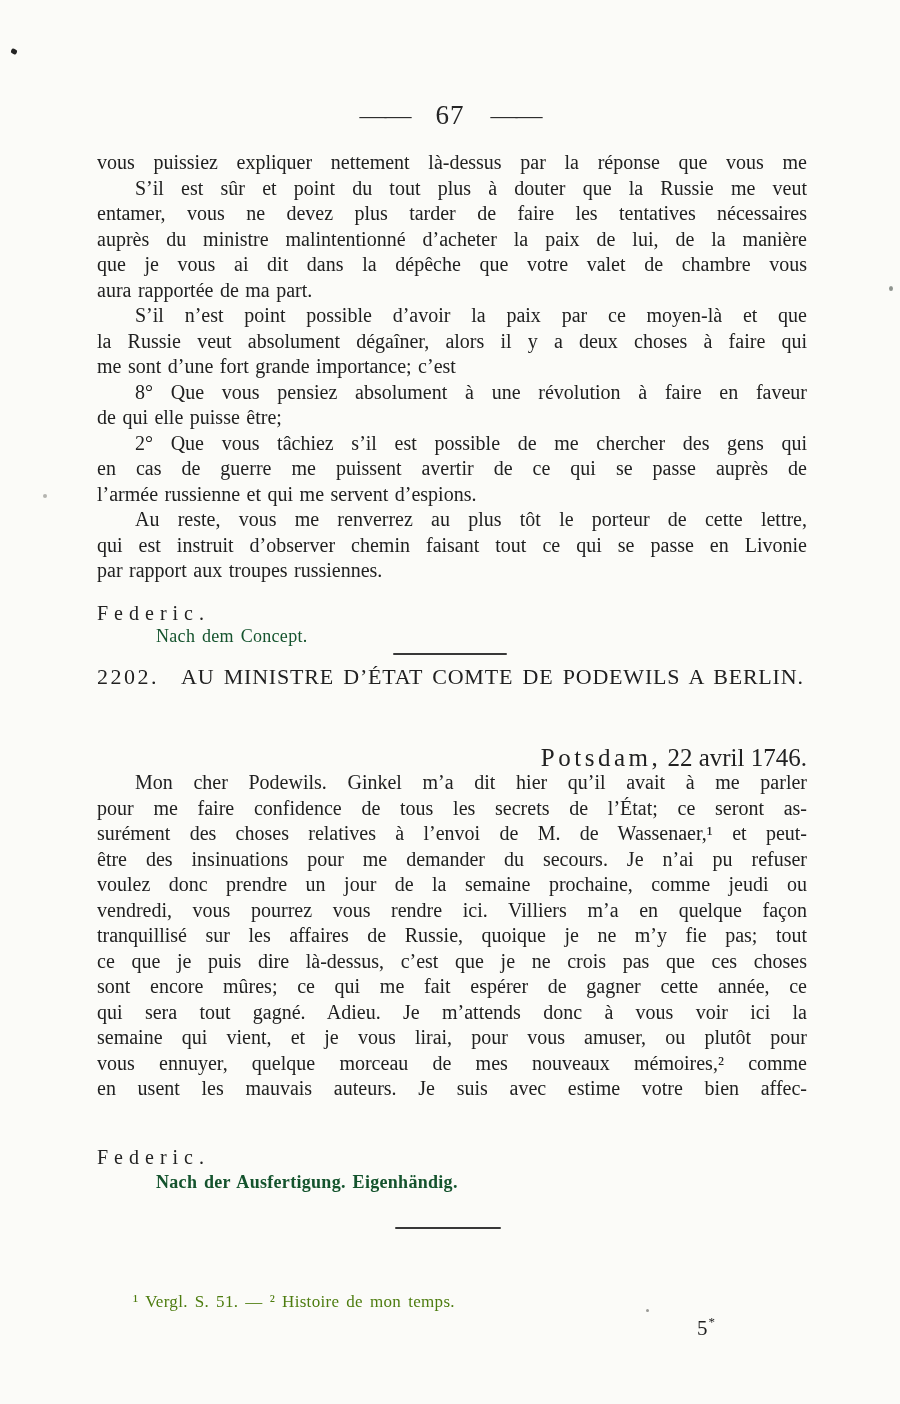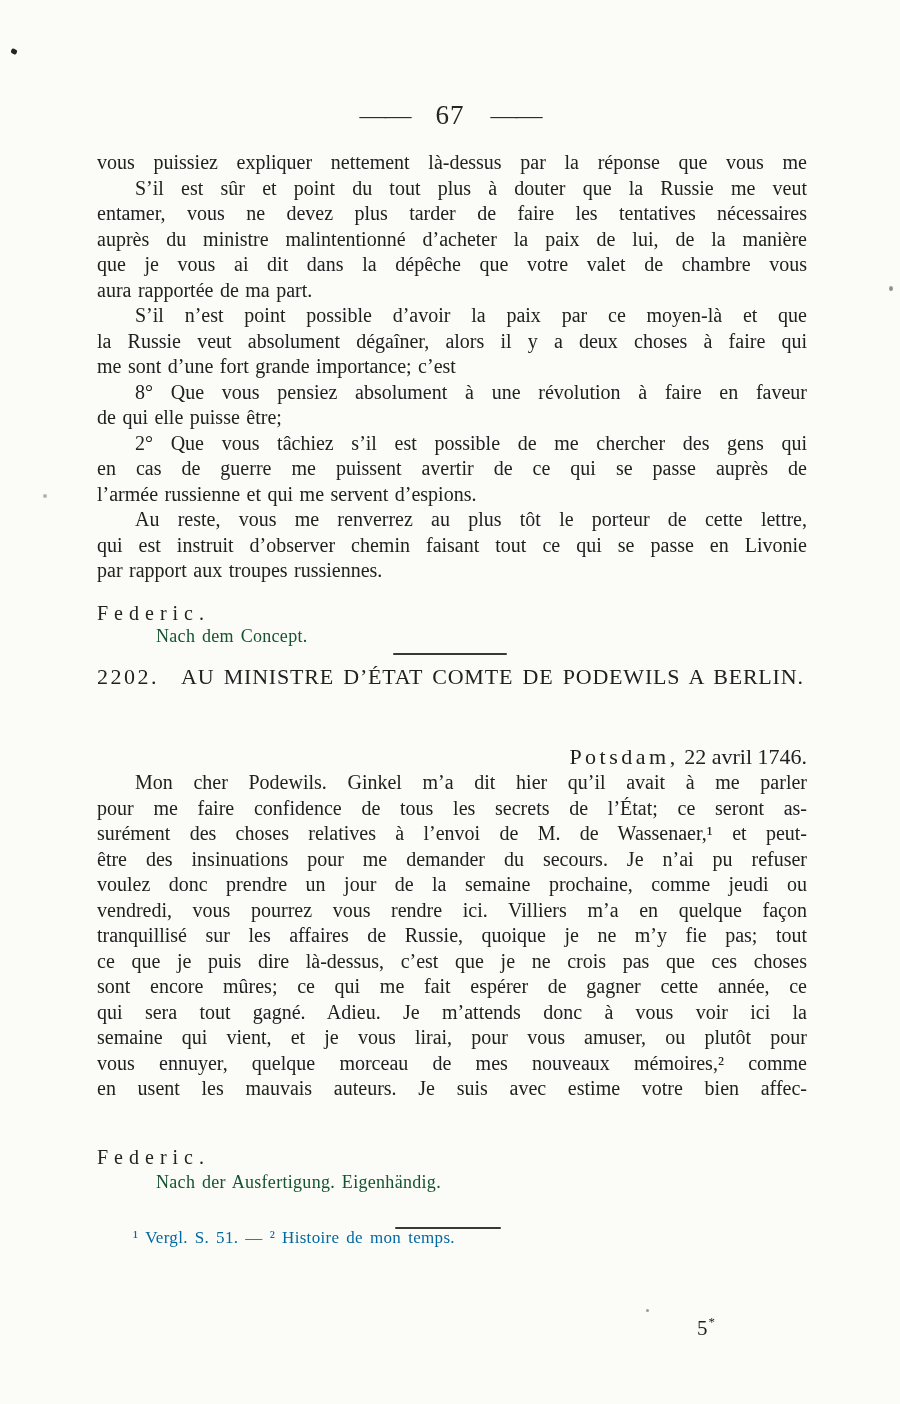--- a/index.html
+++ b/index.html
@@ -40,45 +40,45 @@
     color: #222;
   }
   .signature1 { top: 602px; }
   .signature2 { top: 1146px; }
 
   .source-note {
     position: absolute; left: 156px;
     font-size: 18px; color: #14532d; letter-spacing: .3px; word-spacing: 2px;
   }
   .note1 { top: 626px; }
-  .note2 { top: 1172px; }
+  .note2 { top: 1172px; font-weight: bold; }
 
   .rule {
     position: absolute; height: 2px; background: #383838; border-radius: 1px;
   }
   .rule1 { top: 653px; left: 393px; width: 114px; }
   .rule2 { top: 1227px; left: 395px; width: 106px; }
 
   
   .letter-heading {
     position: absolute; top: 664px; left: 97px; width: 710px;
     font-size: 22px; color: #212121; white-space: nowrap;
   }
   .letter-heading .num { letter-spacing: 2.5px; margin-right: 22px; }
   .letter-heading .title { letter-spacing: .8px; word-spacing: 3px; }
 
   .dateline {
     position: absolute; top: 744px; left: 97px; width: 710px;
-    text-align: right; font-size: 22px; color: #212121;
+    text-align: right; font-size: 25px; color: #212121;
   }
   .dateline .place { letter-spacing: 3.5px; }
 
   .footnote {
-    position: absolute; top: 1228px; left: 133px;
-    font-size: 17px; color: #0369a1; word-spacing: 2.5px; letter-spacing: .3px;
+    position: absolute; top: 1292px; left: 133px;
+    font-size: 17px; color: #4d7c0f; word-spacing: 2.5px; letter-spacing: .3px;
   }
 
   .sheet-marker {
     position: absolute; top: 1314px; left: 697px;
     font-size: 21px; color: #1d1d1d;
   }
   .sheet-marker sup { font-size: 13px; vertical-align: 9px; margin-left: 1px; }
 
   
   .speck { position: absolute; border-radius: 50%; }

